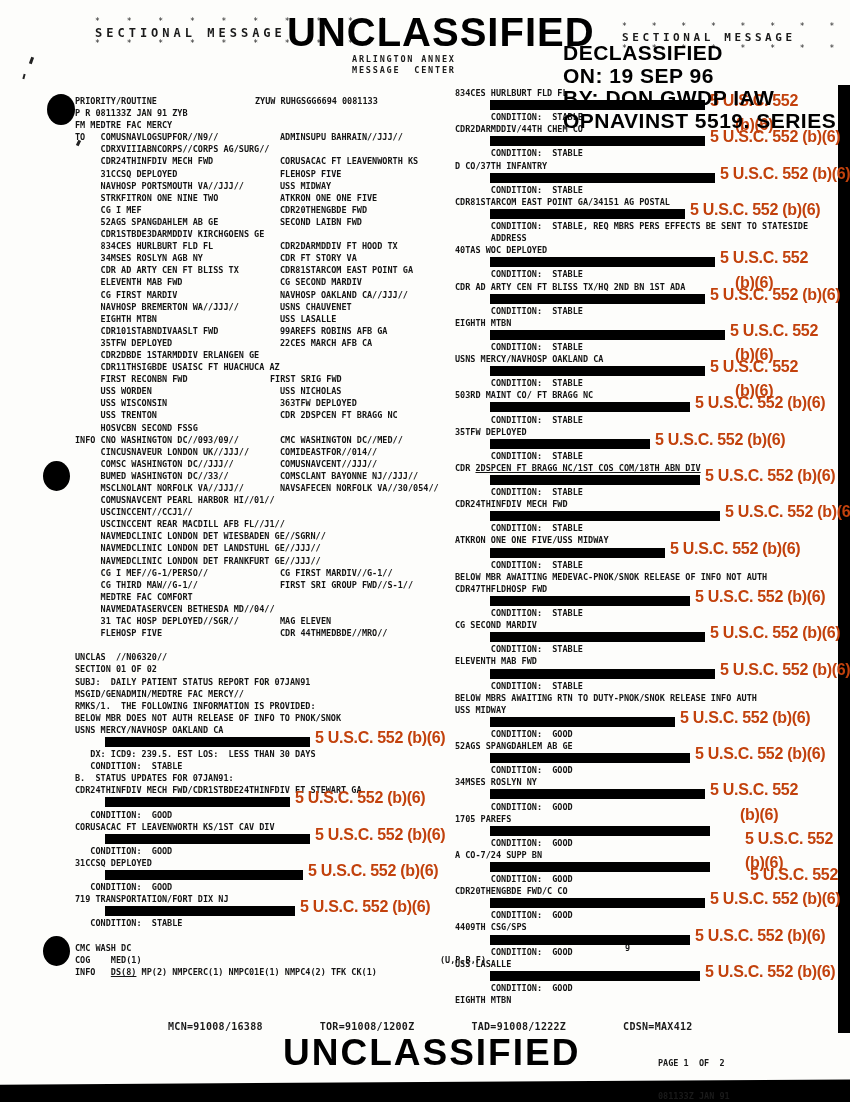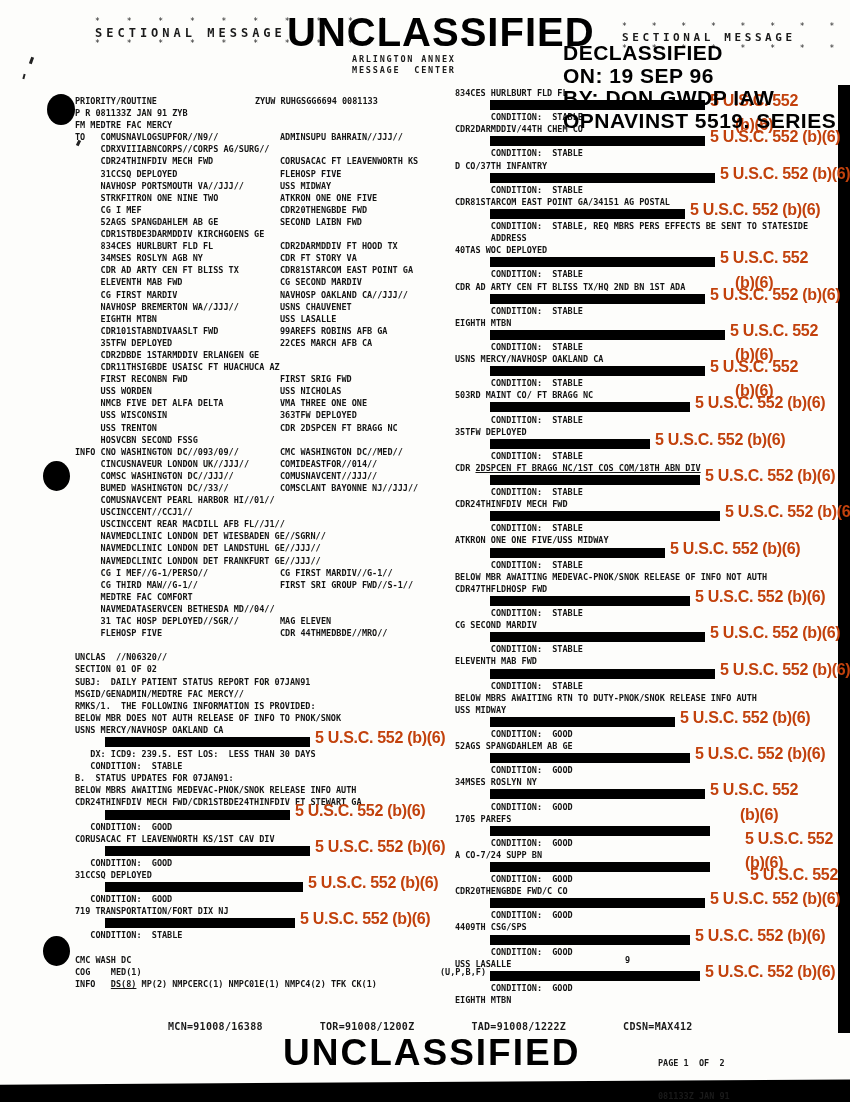--- a/index.html
+++ b/index.html
@@ -101,30 +101,30 @@
       <div class="ln"><span>     34MSES ROSLYN AGB NY</span><span class="c2" style="left: 205px;">CDR FT STORY VA</span></div>
       <div class="ln"><span>     CDR AD ARTY CEN FT BLISS TX</span><span class="c2" style="left: 205px;">CDR81STARCOM EAST POINT GA</span></div>
       <div class="ln"><span>     ELEVENTH MAB FWD</span><span class="c2" style="left: 205px;">CG SECOND MARDIV</span></div>
       <div class="ln"><span>     CG FIRST MARDIV</span><span class="c2" style="left: 205px;">NAVHOSP OAKLAND CA//JJJ//</span></div>
       <div class="ln"><span>     NAVHOSP BREMERTON WA//JJJ//</span><span class="c2" style="left: 205px;">USNS CHAUVENET</span></div>
       <div class="ln"><span>     EIGHTH MTBN</span><span class="c2" style="left: 205px;">USS LASALLE</span></div>
       <div class="ln"><span>     CDR101STABNDIVAASLT FWD</span><span class="c2" style="left: 205px;">99AREFS ROBINS AFB GA</span></div>
       <div class="ln"><span>     35TFW DEPLOYED</span><span class="c2" style="left: 205px;">22CES MARCH AFB CA</span></div>
       <div class="ln"><span>     CDR2DBDE 1STARMDDIV ERLANGEN GE</span></div>
       <div class="ln"><span>     CDR11THSIGBDE USAISC FT HUACHUCA AZ</span></div>
-      <div class="ln"><span>     FIRST RECONBN FWD</span><span class="c2" style="left: 205px;">FIRST SRIG FWD</span></div>
+      <div class="ln"><span>     FIRST RECONBN FWD</span><span class="c2" style="left: 195px;">FIRST SRIG FWD</span></div>
       <div class="ln"><span>     USS WORDEN</span><span class="c2" style="left: 205px;">USS NICHOLAS</span></div>
-      <div class="ln"><span>     NMCB FIVE DET ALFA DELTA</span><span class="c2" style="left: 205px;">VMA THREE ONE ONE</span></div>
       <div class="ln"><span>     USS WISCONSIN</span><span class="c2" style="left: 205px;">363TFW DEPLOYED</span></div>
       <div class="ln"><span>     USS TRENTON</span><span class="c2" style="left: 205px; text-align: right;">CDR 2DSPCEN FT BRAGG NC</span></div>
       <div class="ln"><span>     HOSVCBN SECOND FSSG</span></div>
       <div class="ln"><span>INFO CNO WASHINGTON DC//093/09//</span><span class="c2" style="left: 205px;">CMC WASHINGTON DC//MED//</span></div>
       <div class="ln"><span>     CINCUSNAVEUR LONDON UK//JJJ//</span><span class="c2" style="left: 205px;">COMIDEASTFOR//014//</span></div>
       <div class="ln"><span>     COMSC WASHINGTON DC//JJJ//</span><span class="c2" style="left: 205px;">COMUSNAVCENT//JJJ//</span></div>
       <div class="ln"><span>     BUMED WASHINGTON DC//33//</span><span class="c2" style="left: 205px;">COMSCLANT BAYONNE NJ//JJJ//</span></div>
+      <div class="ln"><span>     MSCLNOLANT NORFOLK VA//JJJ//</span><span class="c2" style="left: 205px;">NAVSAFECEN NORFOLK VA//30/054//</span></div>
       <div class="ln"><span>     COMUSNAVCENT PEARL HARBOR HI//01//</span></div>
       <div class="ln"><span>     USCINCCENT//CCJ1//</span></div>
       <div class="ln"><span>     USCINCCENT REAR MACDILL AFB FL//J1//</span></div>
       <div class="ln"><span>     NAVMEDCLINIC LONDON DET WIESBADEN GE//SGRN//</span></div>
       <div class="ln"><span>     NAVMEDCLINIC LONDON DET LANDSTUHL GE//JJJ//</span></div>
       <div class="ln"><span>     NAVMEDCLINIC LONDON DET FRANKFURT GE//JJJ//</span></div>
       <div class="ln"><span>     CG I MEF//G-1/PERSO//</span><span class="c2" style="left: 205px;">CG FIRST MARDIV//G-1//</span></div>
       <div class="ln"><span>     CG THIRD MAW//G-1//</span><span class="c2" style="left: 205px;">FIRST SRI GROUP FWD//S-1//</span></div>
       <div class="ln"><span>     MEDTRE FAC COMFORT</span></div>
       <div class="ln"><span>     NAVMEDATASERVCEN BETHESDA MD//04//</span></div>
@@ -135,21 +135,20 @@
       <div class="ln"><span>SECTION 01 OF 02</span></div>
       <div class="ln"><span>SUBJ:  DAILY PATIENT STATUS REPORT FOR 07JAN91</span></div>
       <div class="ln"><span>MSGID/GENADMIN/MEDTRE FAC MERCY//</span></div>
       <div class="ln"><span>RMKS/1.  THE FOLLOWING INFORMATION IS PROVIDED:</span></div>
       <div class="ln"><span>BELOW MBR DOES NOT AUTH RELEASE OF INFO TO PNOK/SNOK</span></div>
       <div class="ln"><span>USNS MERCY/NAVHOSP OAKLAND CA</span></div>
       <div class="ln"><span class="bar" style="left: 30px; width: 205px;"></span><span class="stampTxt" style="left: 240px;">5 U.S.C. 552 (b)(6)</span></div>
       <div class="ln"><span>   DX: ICD9: 239.5. EST LOS:  LESS THAN 30 DAYS</span></div>
       <div class="ln"><span>   CONDITION:  STABLE</span></div>
       <div class="ln"><span>B.  STATUS UPDATES FOR 07JAN91:</span></div>
-      <div class="ln"><span>BELOW MBRS AWAITING MEDEVAC-PNOK/SNOK RELEASE INFO AUTH</span></div>
       <div class="ln"><span>CDR24THINFDIV MECH FWD/CDR1STBDE24THINFDIV FT STEWART GA</span></div>
       <div class="ln"><span class="bar" style="left: 30px; width: 185px;"></span><span class="stampTxt" style="left: 220px;">5 U.S.C. 552 (b)(6)</span></div>
       <div class="ln"><span>   CONDITION:  GOOD</span></div>
       <div class="ln"><span>CORUSACAC FT LEAVENWORTH KS/1ST CAV DIV</span></div>
       <div class="ln"><span class="bar" style="left: 30px; width: 205px;"></span><span class="stampTxt" style="left: 240px;">5 U.S.C. 552 (b)(6)</span></div>
       <div class="ln"><span>   CONDITION:  GOOD</span></div>
       <div class="ln"><span>31CCSQ DEPLOYED</span></div>
       <div class="ln"><span class="bar" style="left: 30px; width: 198px;"></span><span class="stampTxt" style="left: 233px;">5 U.S.C. 552 (b)(6)</span></div>
       <div class="ln"><span>   CONDITION:  GOOD</span></div>
       <div class="ln"><span>719 TRANSPORTATION/FORT DIX NJ</span></div>

